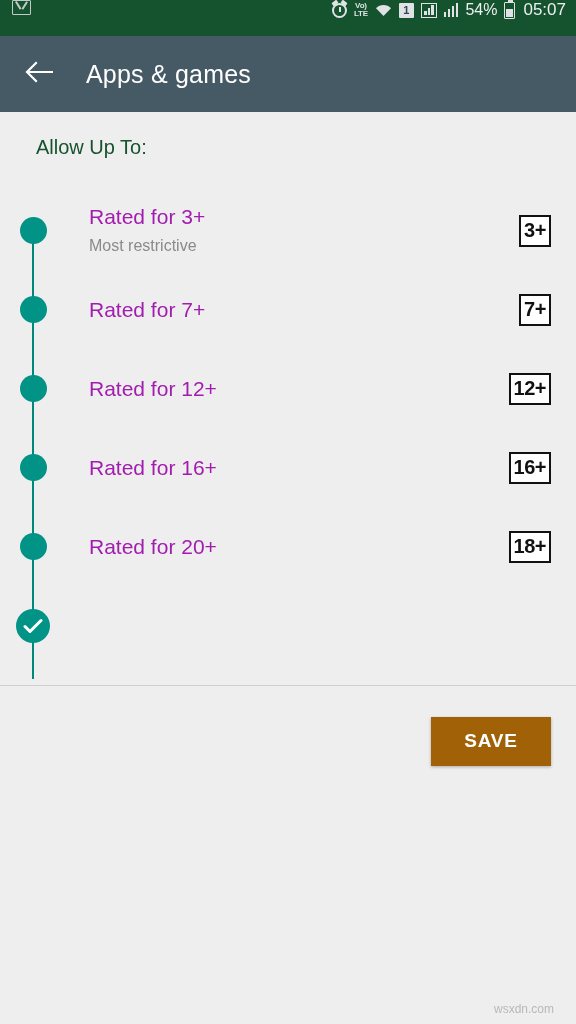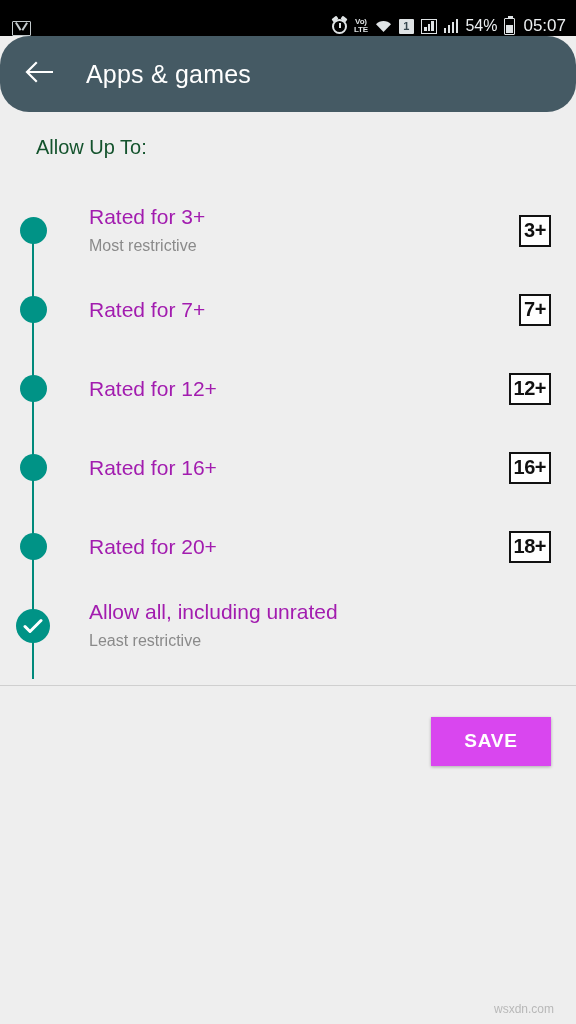--- a/index.html
+++ b/index.html
@@ -11,23 +11,23 @@
     height: 1024px;
     background: #eeeeee;
     font-family: "Liberation Sans", sans-serif;
     overflow: hidden;
     position: relative;
   }
 
   
   .status-bar {
     height: 36px;
-    background: #000000;
-    display: flex;
-    align-items: flex-end;
+    background: #14532d;
+    display: flex;
+    align-items: flex-start;
     justify-content: space-between;
     padding: 0 10px 0 12px;
     box-sizing: border-box;
     color: #dfe3e5;
   }
   .status-left {
     display: flex;
     align-items: center;
     gap: 8px;
   }
@@ -186,21 +186,20 @@
   }
 
   
   .app-bar {
     height: 76px;
     background: #455a64;
     display: flex;
     align-items: center;
     padding-left: 22px;
     box-sizing: border-box;
-    border-radius: 29px;
   }
   .back-arrow {
     width: 34px;
     height: 34px;
     display: flex;
     align-items: center;
     justify-content: center;
     cursor: pointer;
   }
   .app-title {
@@ -308,21 +307,21 @@
 
   .save-area {
     height: 110px;
     display: flex;
     align-items: center;
     justify-content: flex-end;
     padding-right: 25px;
     box-sizing: border-box;
   }
   .save-button {
-    background: #d946ef;
+    background: #a16207;
     color: #ffffff;
     font-size: 19px;
     font-weight: bold;
     letter-spacing: 0.8px;
     width: 120px;
     height: 49px;
     display: flex;
     align-items: center;
     justify-content: center;
     border: none;
@@ -448,24 +447,20 @@
     </div>
 
     <div class="row">
       <div class="dot-wrap">
         <span class="dot checked">
           <svg width="20" height="16" viewBox="0 0 20 16">
             <path d="M2 8.5 L7 13.5 L18 2.5" stroke="#ffffff" stroke-width="3" fill="none" stroke-linecap="round" stroke-linejoin="round"></path>
           </svg>
         </span>
       </div>
-      <div class="row-text">
-        <div class="row-title">Allow all, including unrated</div>
-        <div class="row-sub">Least restrictive</div>
-      </div>
       <div class="badge empty"></div>
     </div>
   </div>
 
   <div class="divider"></div>
 
   <div class="save-area">
     <button class="save-button">SAVE</button>
   </div>
 </div>

